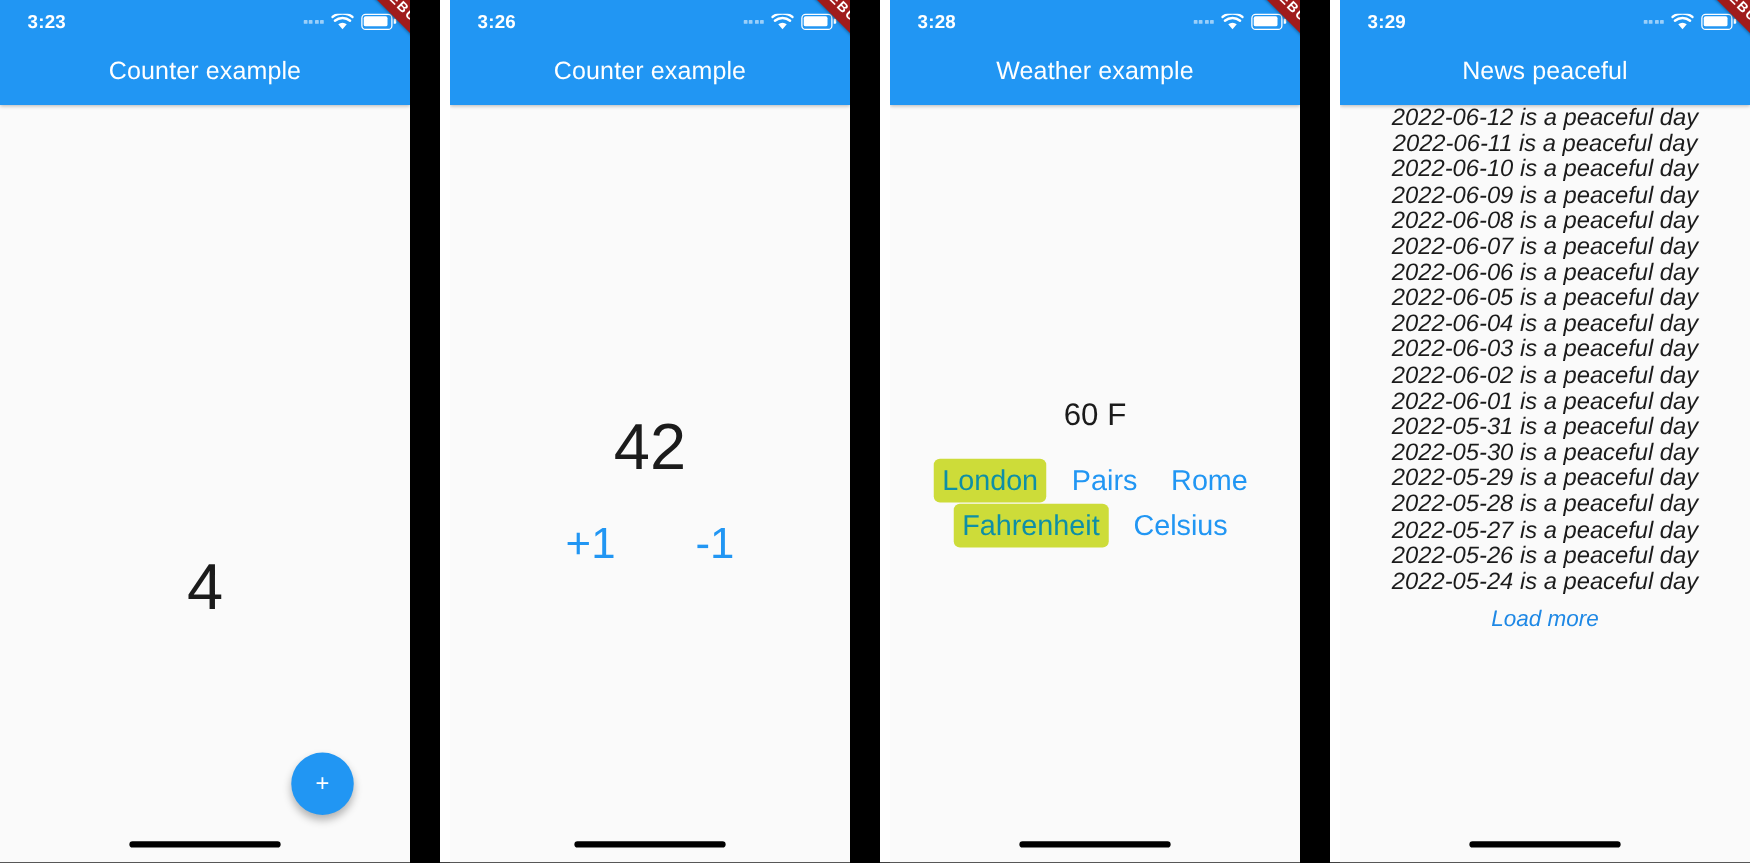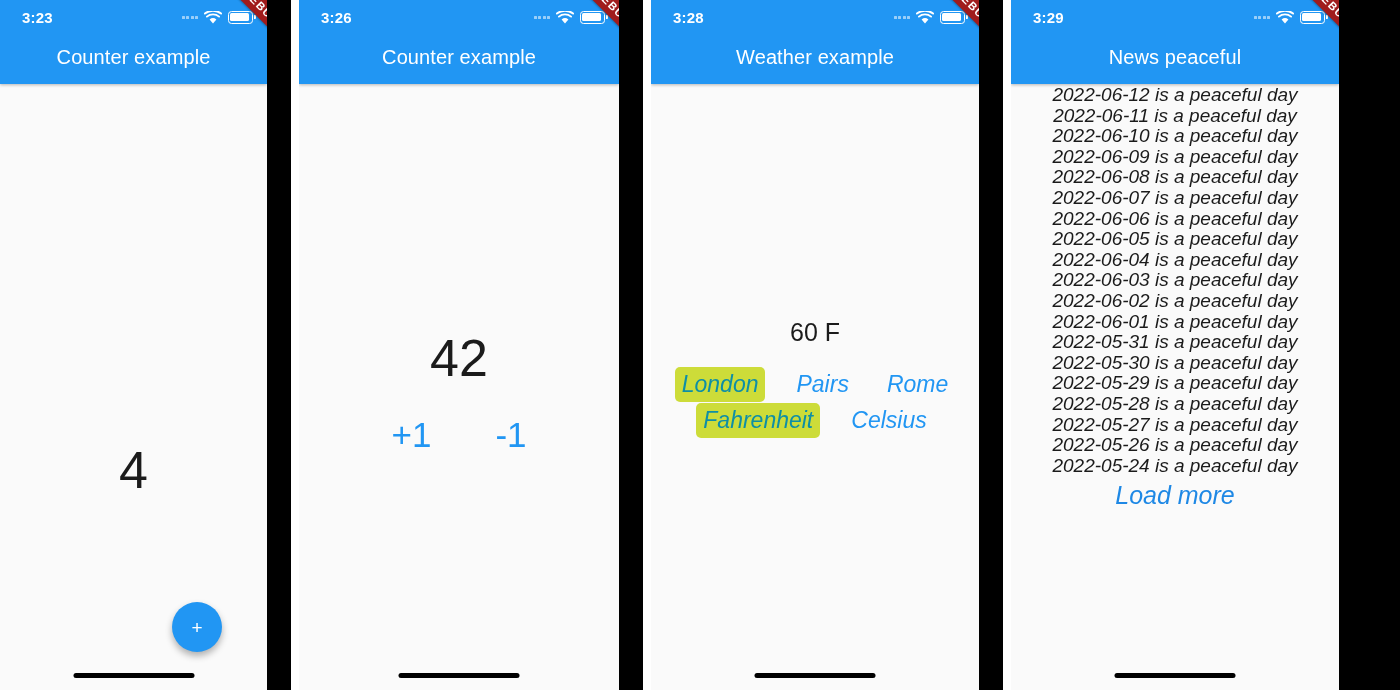--- a/index.html
+++ b/index.html
@@ -214,22 +214,21 @@
     font-size: 25px;
     color: #1b1b1b;
     font-weight: 400;
     line-height: 1;
     text-align: center;
   }
   .chip-row {
     display: flex;
     align-items: flex-start;
     justify-content: center;
-    gap: 24px;
-    font-style: italic;
+    gap: 13px;
   }
   .chip {
     font-size: 23px;
     color: #2196f3;
     line-height: 1;
     padding: 6px 7px;
     border-radius: 5px;
     cursor: pointer;
     white-space: nowrap;
   }
@@ -249,21 +248,21 @@
     font-style: italic;
   }
   .news-item {
     font-size: 19px;
     color: #1b1b1b;
     line-height: 20.6px;
     white-space: nowrap;
   }
   .load-more {
     margin-top: 9px;
-    font-size: 25px;
+    font-size: 18px;
     color: #1e88e5;
     cursor: pointer;
     line-height: 20.6px;
   }
 
   
   .home-indicator {
     position: absolute;
     bottom: 12px;
     left: 50%;
@@ -272,21 +271,21 @@
     height: 5px;
     background: #000000;
     border-radius: 3px;
   }
 </style>
 </head>
 <body>
 
 <div class="stage">
 
-  <div class="phone" style="width:267px">
+  <div class="phone" style="width:328px">
     <div class="appbar">
       <div class="statusbar">
         <div class="clock">3:23</div>
         <div class="sysicons">
           <span class="signal-dots">
               <i></i>
               <i></i>
               <i></i>
               <i></i>
             </span>

